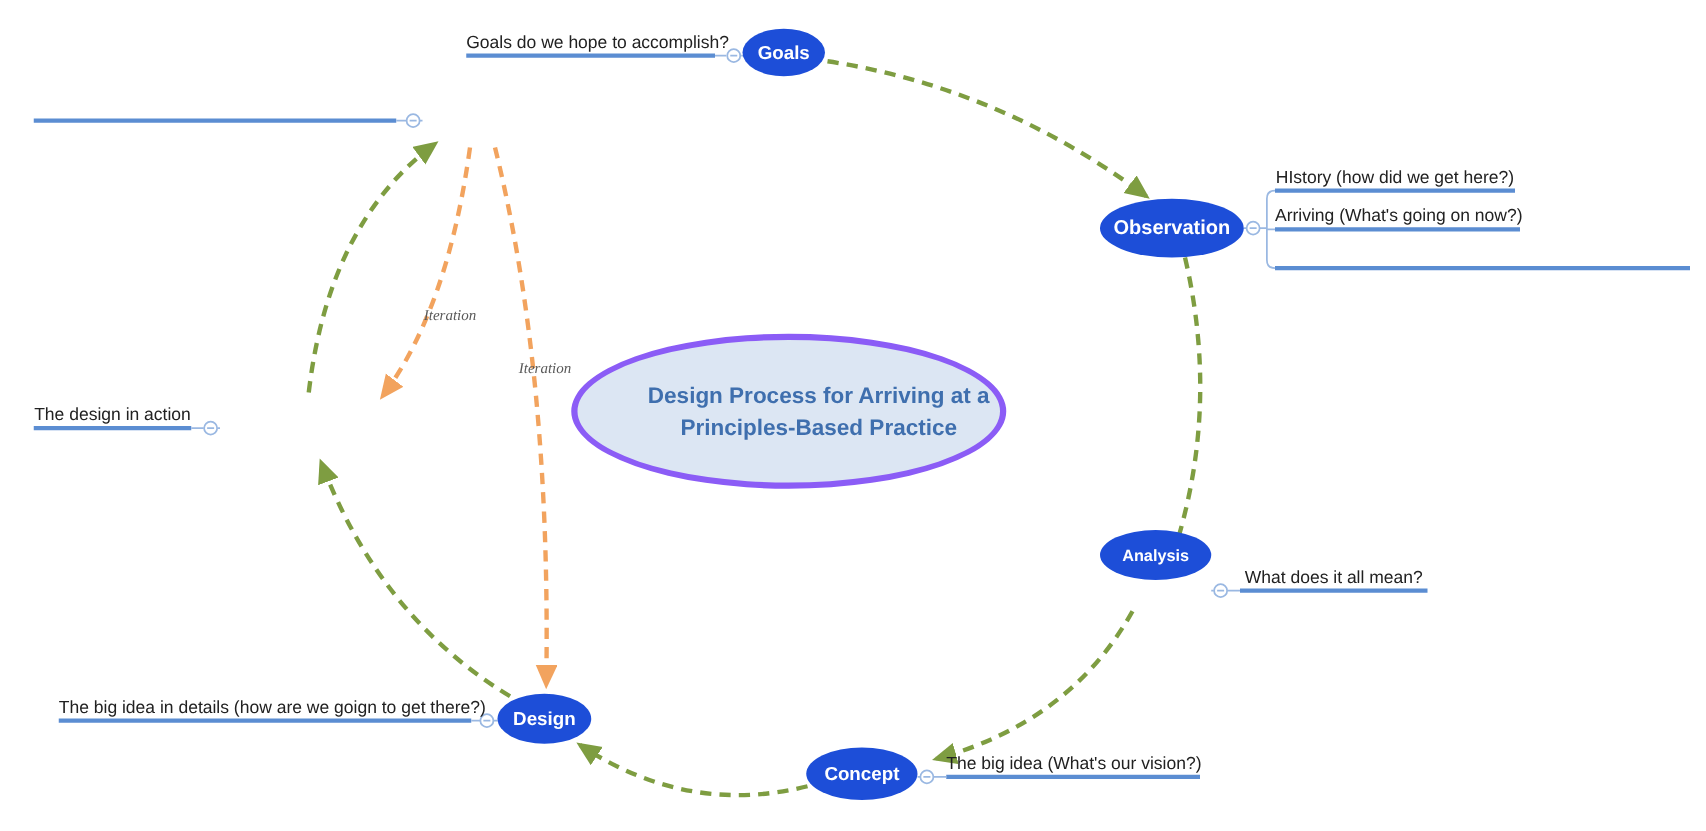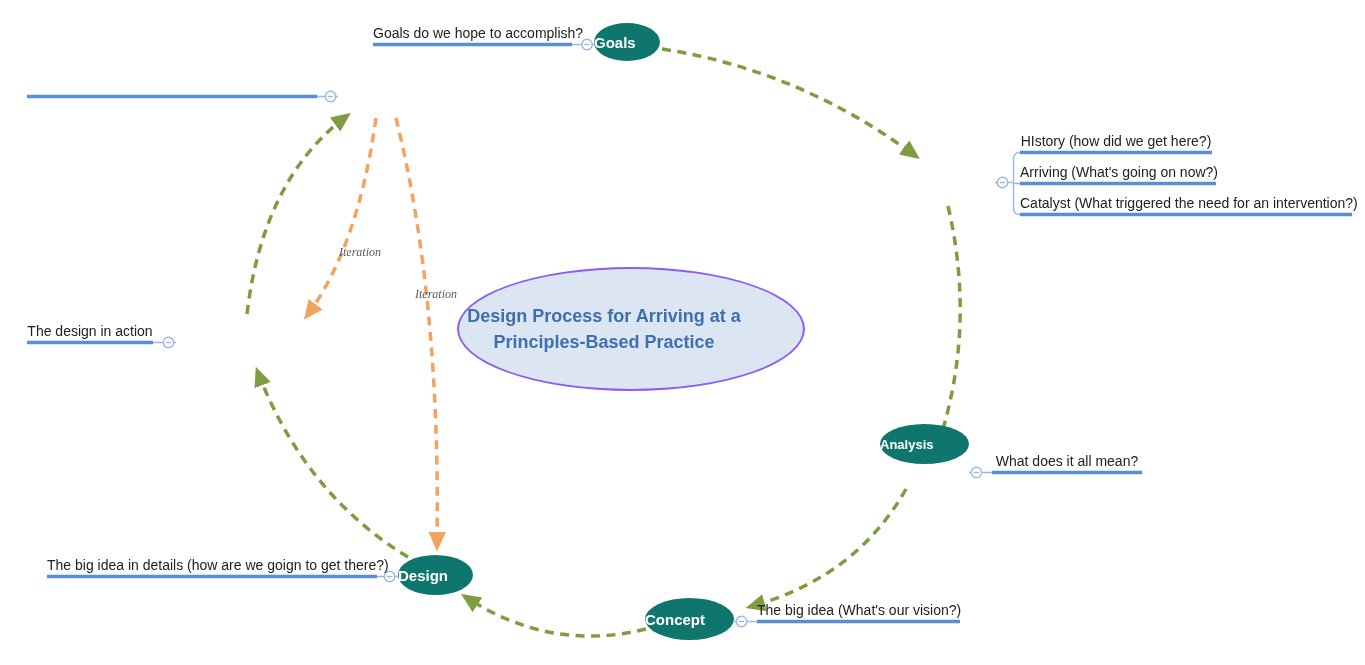--- a/index.html
+++ b/index.html
@@ -2,28 +2,28 @@
 <html><head>
 <meta charset="utf-8">
 <style>
   html,body{margin:0;padding:0;background:#ffffff;}
   #canvas{
     position:relative;width:1365px;height:665px;background:#ffffff;overflow:hidden;
     font-family:"Liberation Sans", sans-serif;
   }
   #edge-layer{position:absolute;left:0;top:0;width:1365px;height:665px;}
   .node{
-    position:absolute;display:flex;align-items:center;
-    background:#0f766e;border-radius:50%;color:#ffffff;font-weight:bold;
+    position:absolute;display:flex;align-items:center;justify-content:center;
+    background:#1d4ed8;border-radius:50%;color:#ffffff;font-weight:bold;
     text-align:center;z-index:2;
   }
   .node span{white-space:nowrap;}
   .center-topic{
-    position:absolute;display:flex;align-items:center;justify-content:flex-start;
-    background:#dce6f3;border:2px solid #8b5cf6;border-radius:50%;
+    position:absolute;display:flex;align-items:center;justify-content:flex-end;
+    background:#dce6f3;border:5px solid #8b5cf6;border-radius:50%;
     color:#3f6fae;font-weight:bold;font-size:18px;line-height:26px;
     text-align:center;z-index:2;box-sizing:border-box;
   }
   .center-topic div{width:290px;}
   .note{
     position:absolute;font-size:14px;color:#212121;text-align:center;
     white-space:nowrap;line-height:18px;z-index:2;
   }
   .iteration{
     position:absolute;font-family:"Liberation Serif", serif;font-style:italic;
@@ -114,34 +114,36 @@
     </g>
   </svg>
 
   <div class="center-topic" style="left:457px;top:267px;width:348px;height:124px;">
     <div>Design Process for Arriving at a Principles-Based Practice</div>
   </div>
 
   <div class="node" style="left:594px;top:23px;width:66px;height:38px;font-size:15px;">
     <span>Goals</span>
   </div>
+  <div class="node" style="left:880px;top:159px;width:115px;height:47px;font-size:16px;">
+    <span>Observation</span>
+  </div>
   <div class="node" style="left:880px;top:424px;width:89px;height:40px;font-size:13px;">
     <span>Analysis</span>
   </div>
   <div class="node" style="left:398px;top:555px;width:75px;height:40px;font-size:15px;">
     <span>Design</span>
   </div>
   <div class="node" style="left:645px;top:598px;width:89px;height:42px;font-size:15px;">
     <span>Concept</span>
   </div>
 
   <div class="note" style="left:373px;top:24px;width:199px;">Goals do we hope to accomplish?</div>
   <div class="note" style="left:1020px;top:132px;width:192px;">HIstory (how did we get here?)</div>
   <div class="note" style="left:1020px;top:163px;width:196px;">Arriving (What's going on now?)</div>
-  <div class="note" style="left:1020px;top:194px;width:332px;">Catalyst (What triggered the need for an intervention?)</div>
   <div class="note" style="left:27px;top:322px;width:126px;">The design in action</div>
   <div class="note" style="left:992px;top:452px;width:150px;">What does it all mean?</div>
   <div class="note" style="left:47px;top:556px;width:330px;">The big idea in details (how are we goign to get there?)</div>
   <div class="note" style="left:757px;top:601px;width:203px;">The big idea (What's our vision?)</div>
 
   <div class="iteration" style="left:310px;top:245px;width:100px;">Iteration</div>
   <div class="iteration" style="left:386px;top:287px;width:100px;">Iteration</div>
 
 </div>
 

